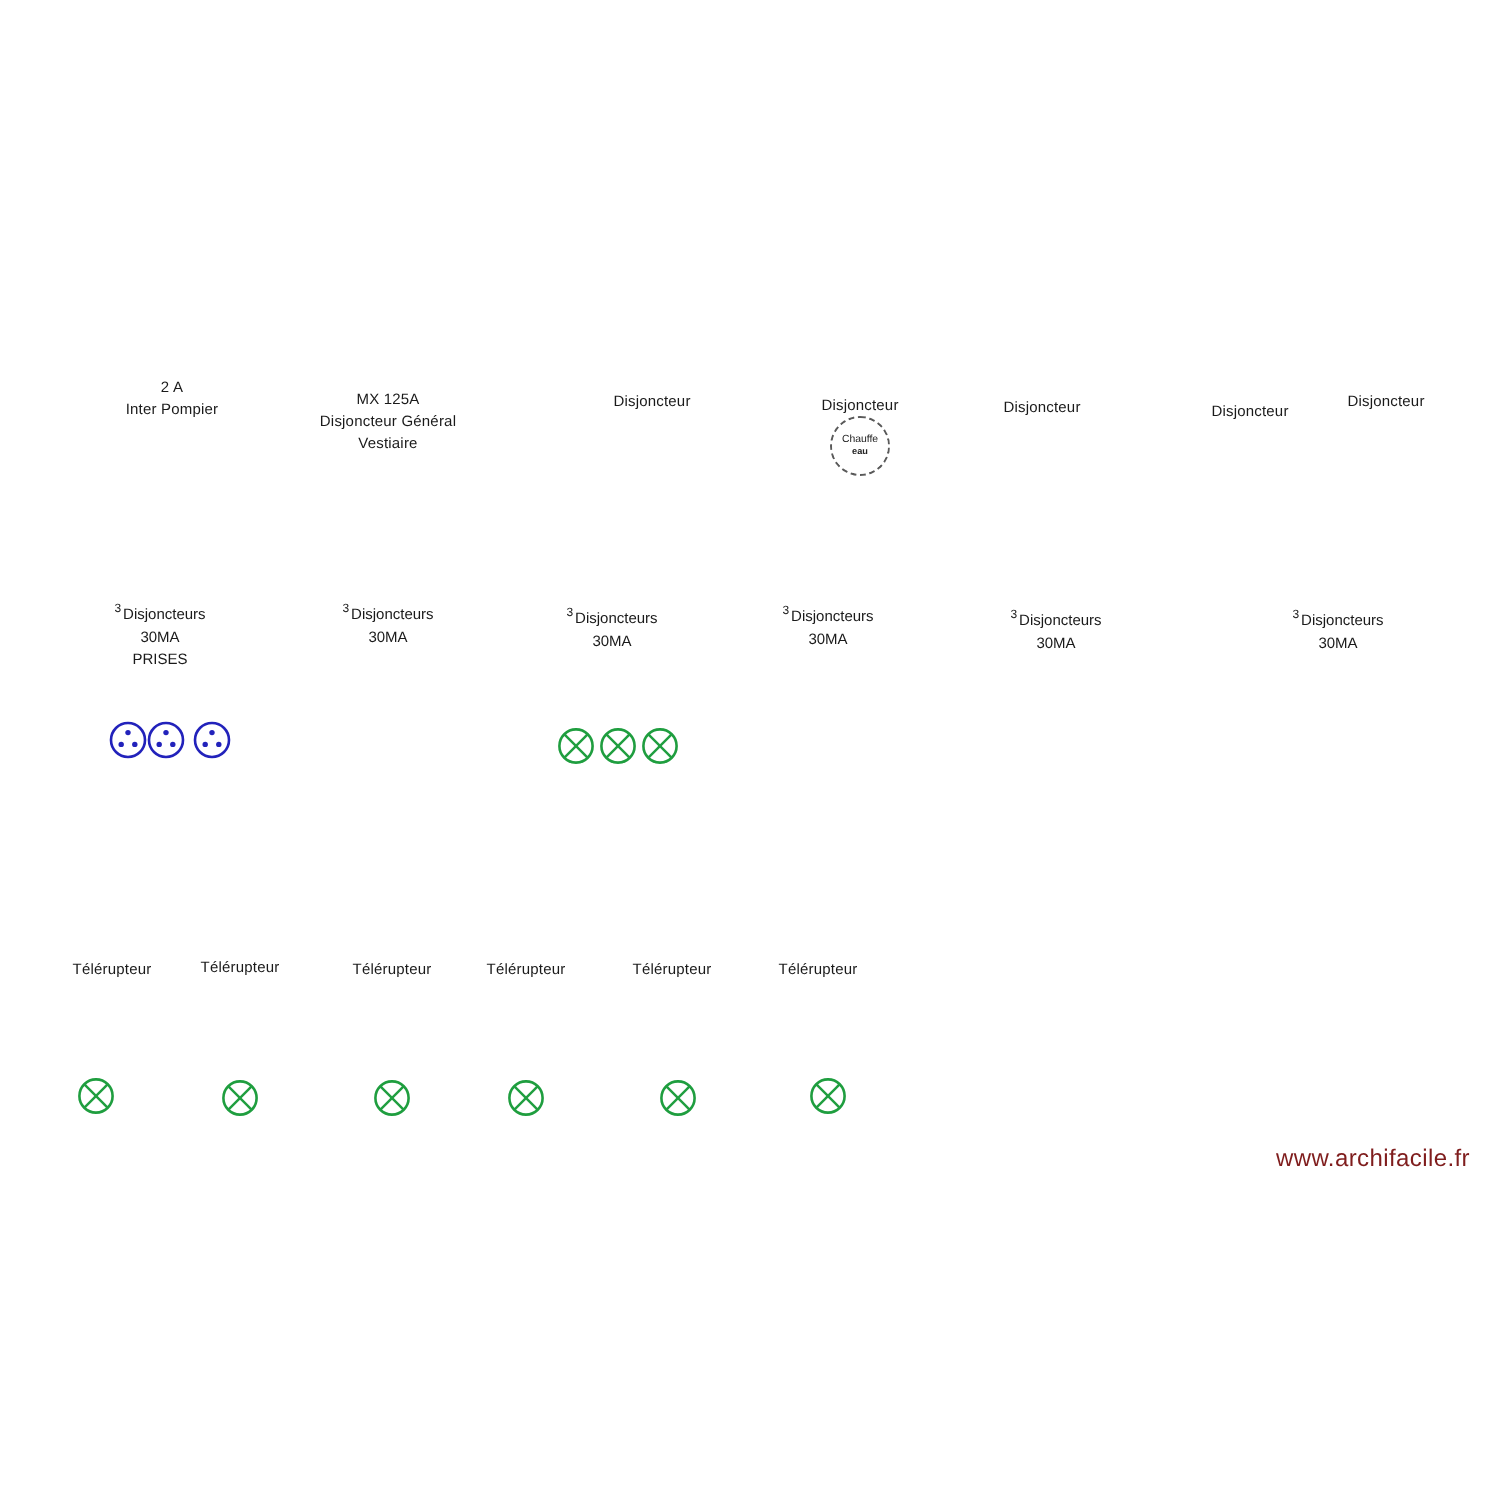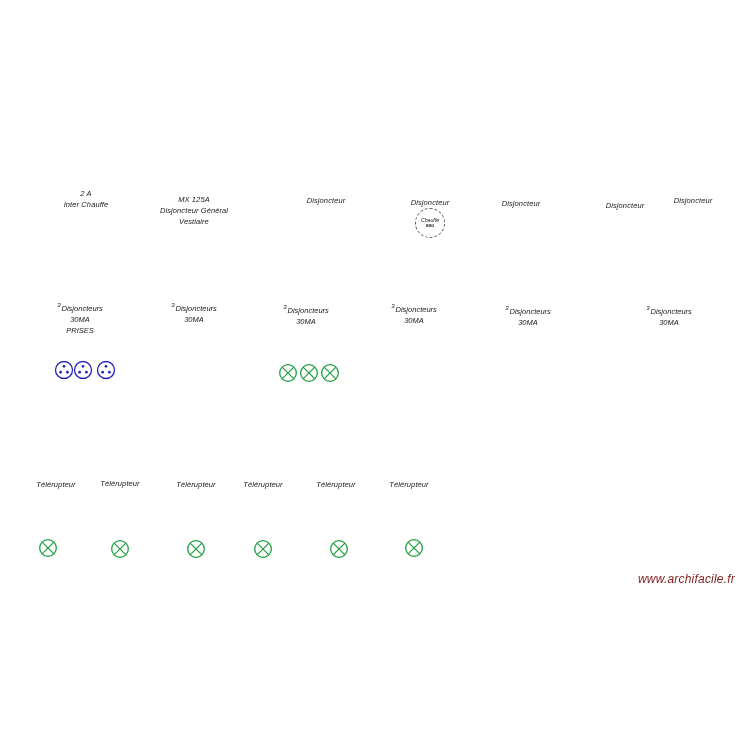--- a/index.html
+++ b/index.html
@@ -15,21 +15,20 @@
     font-family: "Liberation Sans", sans-serif;
     color: #1a1a1a;
   }
 
   .canvas {
     position: absolute;
     left: 0;
     top: 0;
     width: 750px;
     height: 576px;
-    font-style: italic;
   }
 
   .lbl {
     position: absolute;
     font-size: 7.5px;
     line-height: 11px;
     color: #1a1a1a;
     white-space: pre-line;
     text-align: center;
     transform: translateX(-50%);
@@ -106,21 +105,21 @@
     white-space: nowrap;
     letter-spacing: 0.2px;
   }
 </style>
 </head>
 <body>
 
 <div class="canvas">
 
   <div id="top-breakers">
-      <div class="lbl" style="left: 86px; top: 188px;"><div>2 A</div><div>Inter Chauffe</div></div>
+      <div class="lbl" style="left: 86px; top: 188px;"><div>2 A</div><div>Inter Pompier</div></div>
       <div class="lbl" style="left: 194px; top: 194px;"><div>MX 125A</div><div>Disjoncteur Général</div><div>Vestiaire</div></div>
       <div class="lbl" style="left: 326px; top: 195px;"><div>Disjoncteur</div></div>
       <div class="lbl" style="left: 430px; top: 197px;"><div>Disjoncteur</div></div>
       <div class="lbl" style="left: 521px; top: 198px;"><div>Disjoncteur</div></div>
       <div class="lbl" style="left: 625px; top: 200px;"><div>Disjoncteur</div></div>
       <div class="lbl" style="left: 693px; top: 195px;"><div>Disjoncteur</div></div>
     </div>
 
   <div id="chauffe-note-host">
       <div class="round-note" style="left: 430px; top: 208px;">

